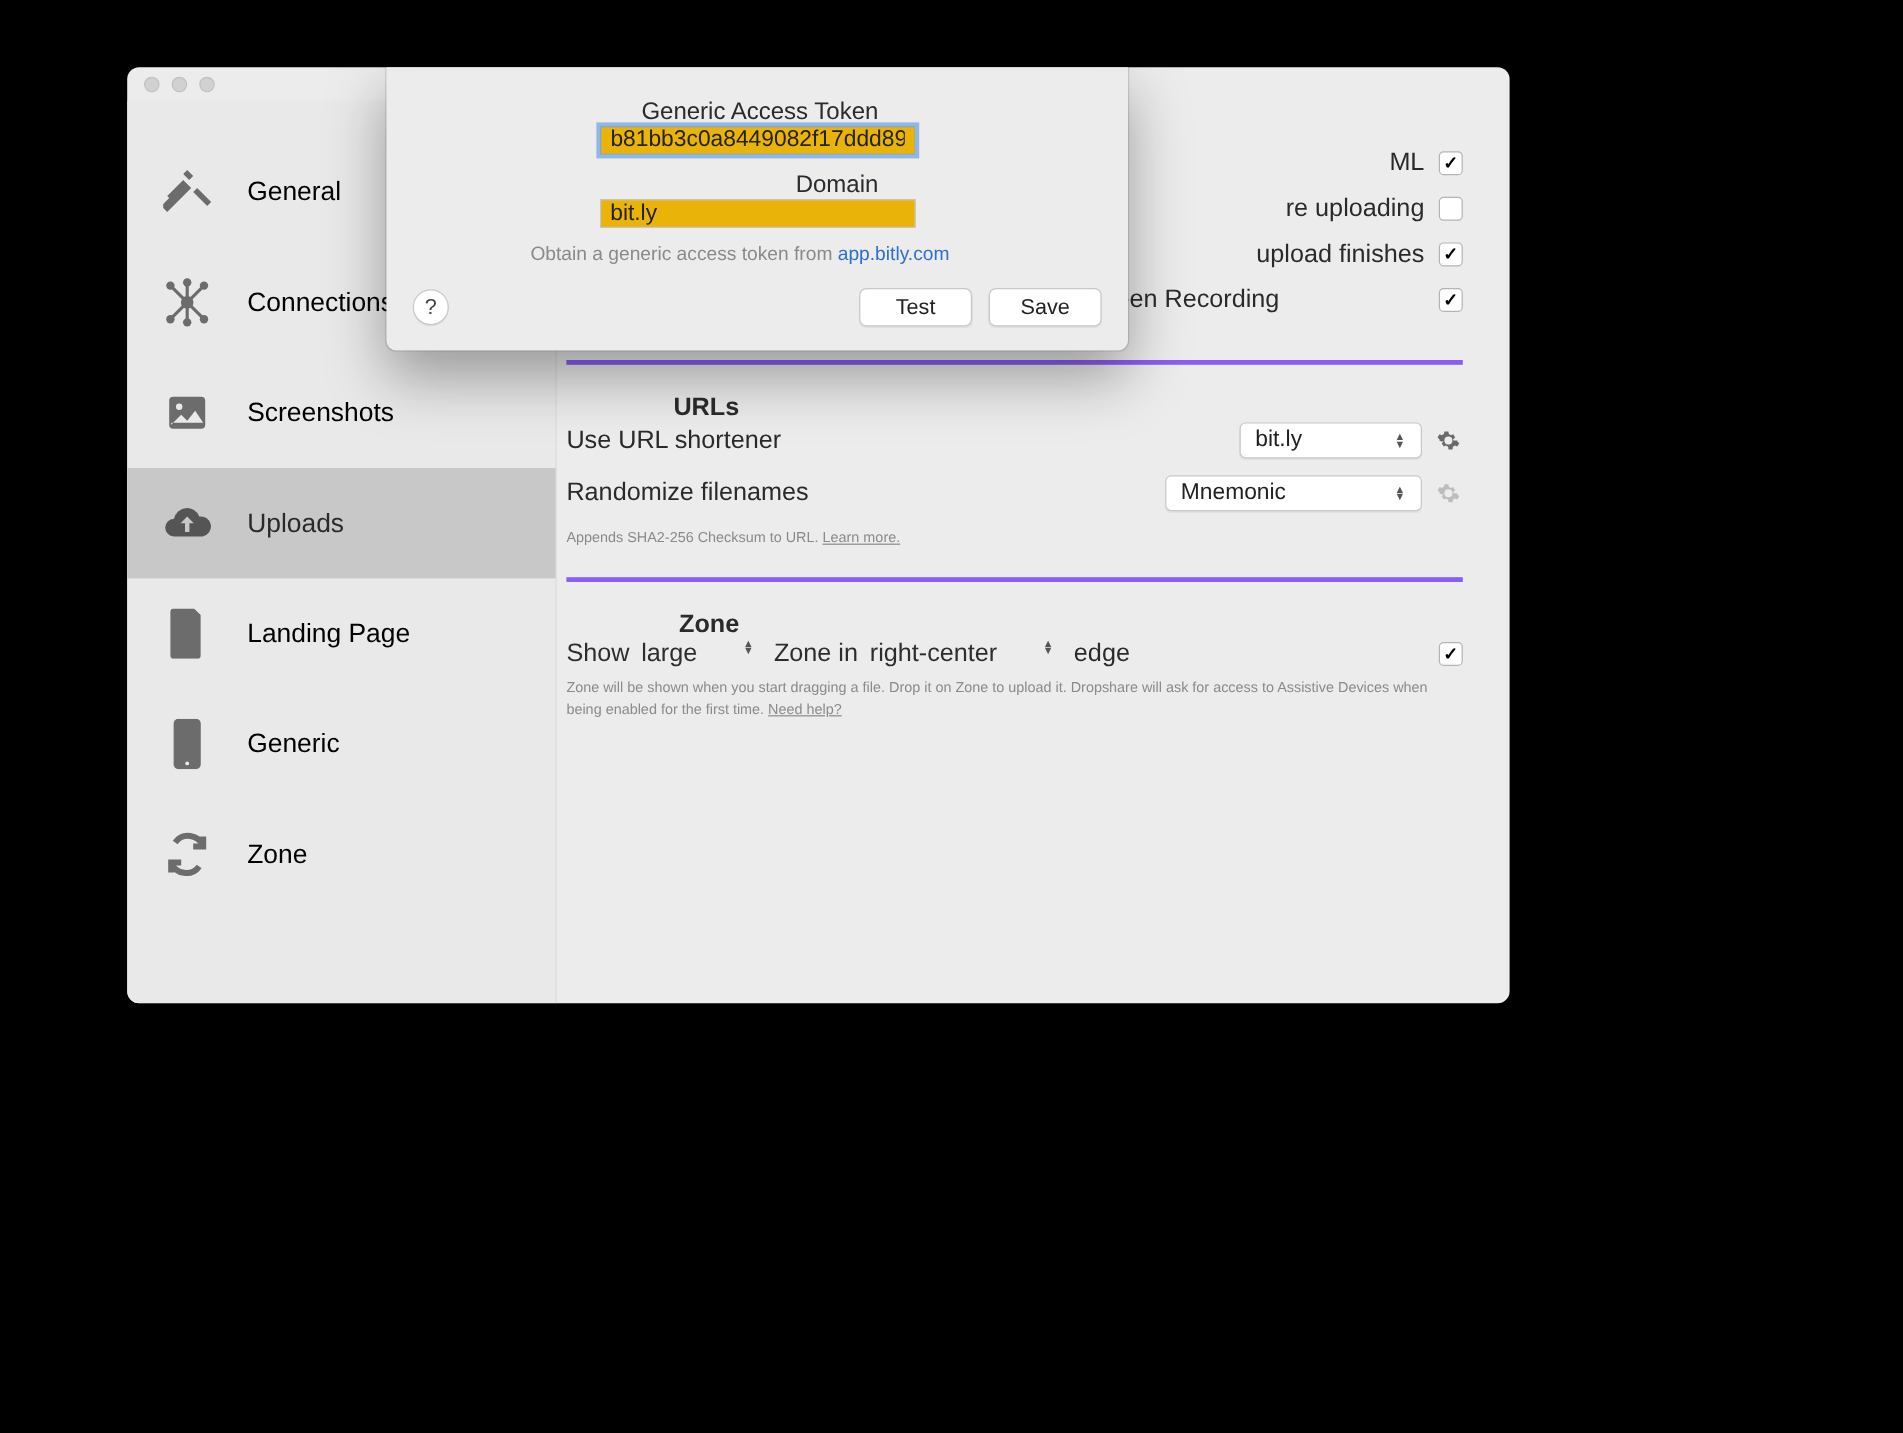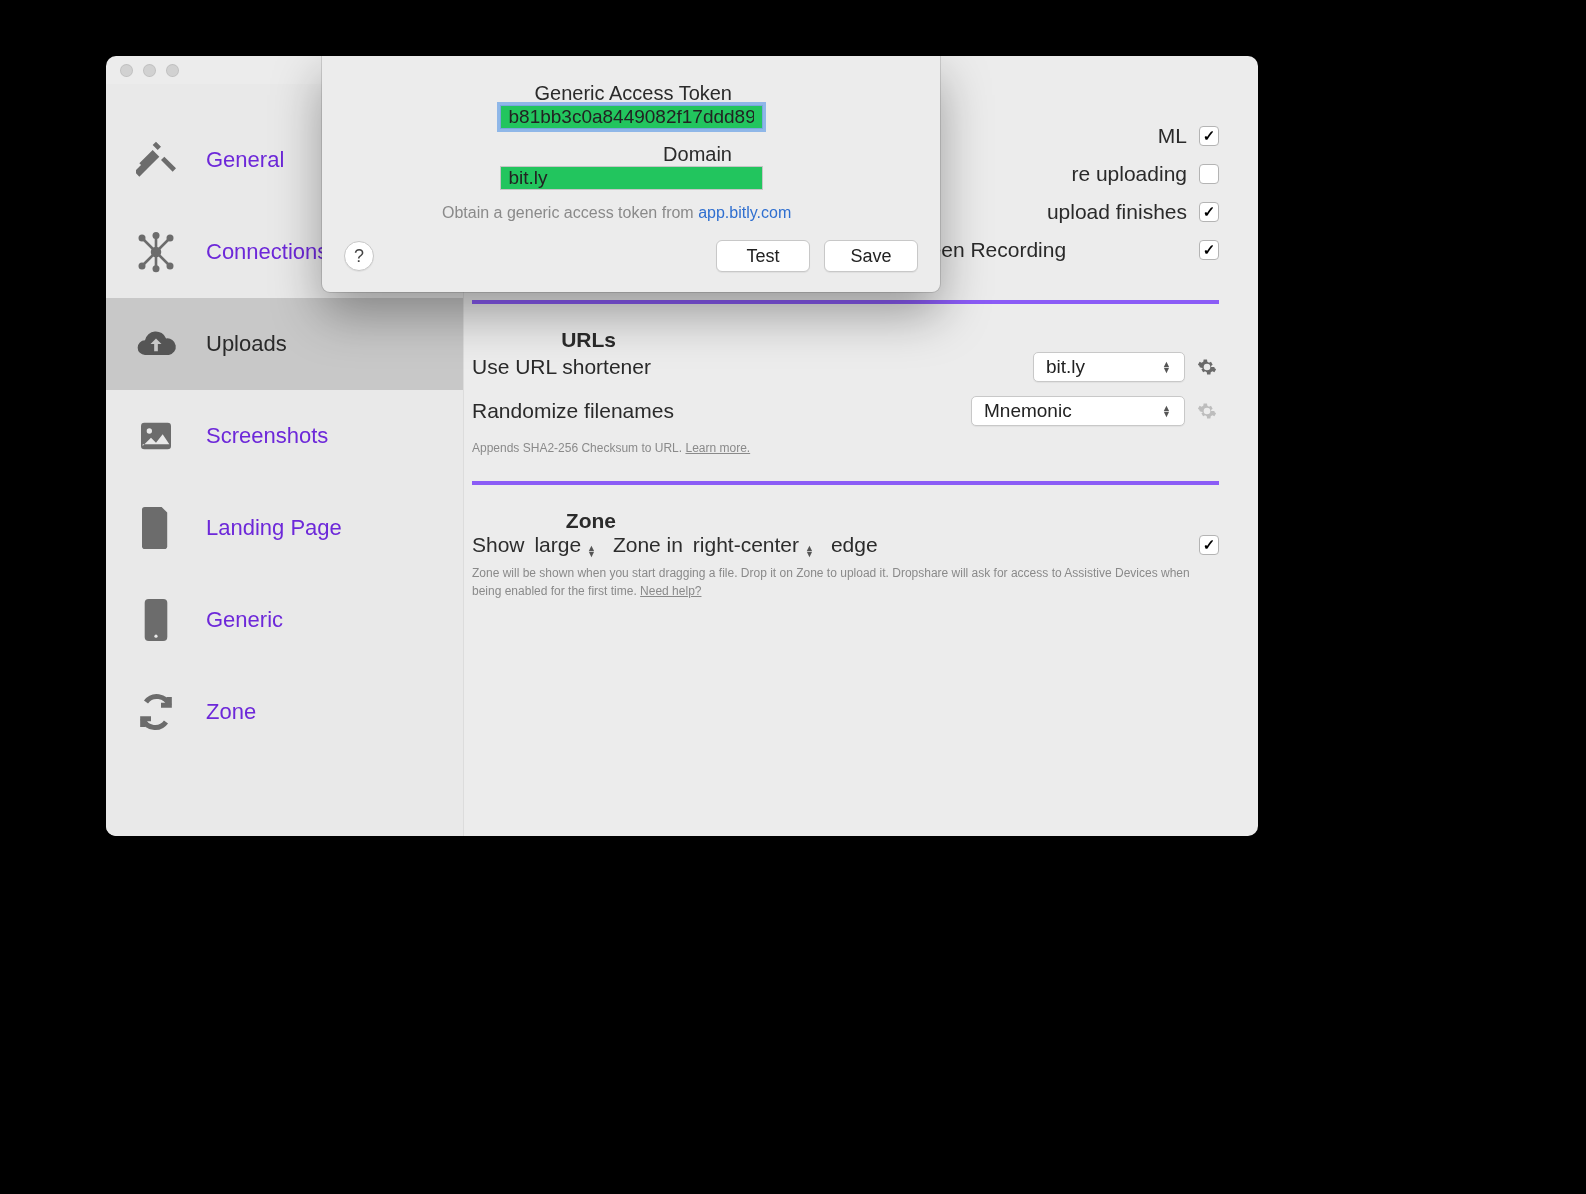--- a/index.html
+++ b/index.html
@@ -38,21 +38,21 @@
     background: #e9e9e9;
     border-right: 1px solid #dcdcdc;
     padding-top: 30px;
   }
   .side-item {
     display: flex;
     align-items: center;
     gap: 26px;
     padding: 22px 0 22px 26px;
     font-size: 22px;
-    color: #6d28d9;
+    color: #000000;
     cursor: default;
   }
   .side-item.active {
     background: #c8c8c8;
     color: #2a2a2a;
   }
   .side-icon {
     width: 48px; height: 48px;
     display: flex; align-items: center; justify-content: center;
     color: #6c6c6c;
@@ -122,24 +122,25 @@
   .gear-btn.dim { color: #bdbdbd; }
   .helper {
     font-size: 12px;
     color: #8a8a8a;
     line-height: 1.45;
     margin-top: 4px;
   }
   .helper a { color: #8a8a8a; text-decoration: underline; }
   .inline-select {
     display: inline-flex;
-    align-items: flex-end;
+    align-items: flex-start;
     padding: 0 4px;
     background: transparent;
     font-size: 21px;
+    gap: 32px;
   }
   .inline-select .stepper { margin-left: 6px; }
 
   
   .sheet {
     position: absolute;
     left: 322px; top: 56px;
     width: 618px;
     background: #ececec;
     border-radius: 0 0 8px 8px;
@@ -158,21 +159,21 @@
     padding-right: 18px;
     font-size: 20px;
     color: #2b2b2b;
   }
   .sheet-row input {
     flex: 1;
     height: 32px;
     font-size: 19px;
     padding: 0 8px;
     border: 1px solid #c6c6c6;
-    background: #22c55e;
+    background: #eab308;
     font-family: inherit;
     color: #222;
   }
   .sheet-row input.focus {
     outline: 3px solid #8fb7e8;
     border-color: #7aa7dd;
   }
   .sheet-hint {
     margin-left: 98px;
     font-size: 16px;
@@ -237,39 +238,39 @@
                 <circle cx="4" cy="20" r="2"></circle>
                 <circle cx="20" cy="20" r="2"></circle>
                 <circle cx="12" cy="2.5" r="2"></circle>
                 <circle cx="12" cy="21.5" r="2"></circle>
                 <path d="M12 12L4 4M12 12l8-8M12 12l-8 8M12 12l8 8M12 12V3M12 12v9" stroke="currentColor" stroke-width="1.5"></path>
               </svg>
           </span>
           <span>Connections</span>
         </div>
 
-        <div class="side-item active">
-          <span class="side-icon">
-            <svg width="44" height="44" viewBox="0 0 24 24" fill="currentColor">
-                <path d="M19 18H6a4 4 0 010-8 6 6 0 0111.5-1A4.5 4.5 0 0119 18z"></path>
-                <path d="M12 9l-3 3h2v4h2v-4h2l-3-3z" fill="#c8c8c8"></path>
-              </svg>
-          </span>
-          <span>Uploads</span>
-        </div>
-
         <div class="side-item">
           <span class="side-icon">
             <svg width="40" height="40" viewBox="0 0 24 24" fill="currentColor">
                 <rect x="3" y="4" width="18" height="16" rx="2"></rect>
                 <circle cx="8" cy="9" r="1.6" fill="#e9e9e9"></circle>
                 <path d="M4 18l5-5 3 3 4-5 4 6H4z" fill="#e9e9e9"></path>
               </svg>
           </span>
           <span>Screenshots</span>
+        </div>
+
+        <div class="side-item active">
+          <span class="side-icon">
+            <svg width="44" height="44" viewBox="0 0 24 24" fill="currentColor">
+                <path d="M19 18H6a4 4 0 010-8 6 6 0 0111.5-1A4.5 4.5 0 0119 18z"></path>
+                <path d="M12 9l-3 3h2v4h2v-4h2l-3-3z" fill="#c8c8c8"></path>
+              </svg>
+          </span>
+          <span>Uploads</span>
         </div>
 
         <div class="side-item">
           <span class="side-icon">
             <svg width="34" height="42" viewBox="0 0 24 30" fill="currentColor">
                 <path d="M4 0h12l4 4v24a2 2 0 01-2 2H4a2 2 0 01-2-2V2a2 2 0 012-2z"></path>
               </svg>
           </span>
           <span>Landing Page</span>
         </div>

